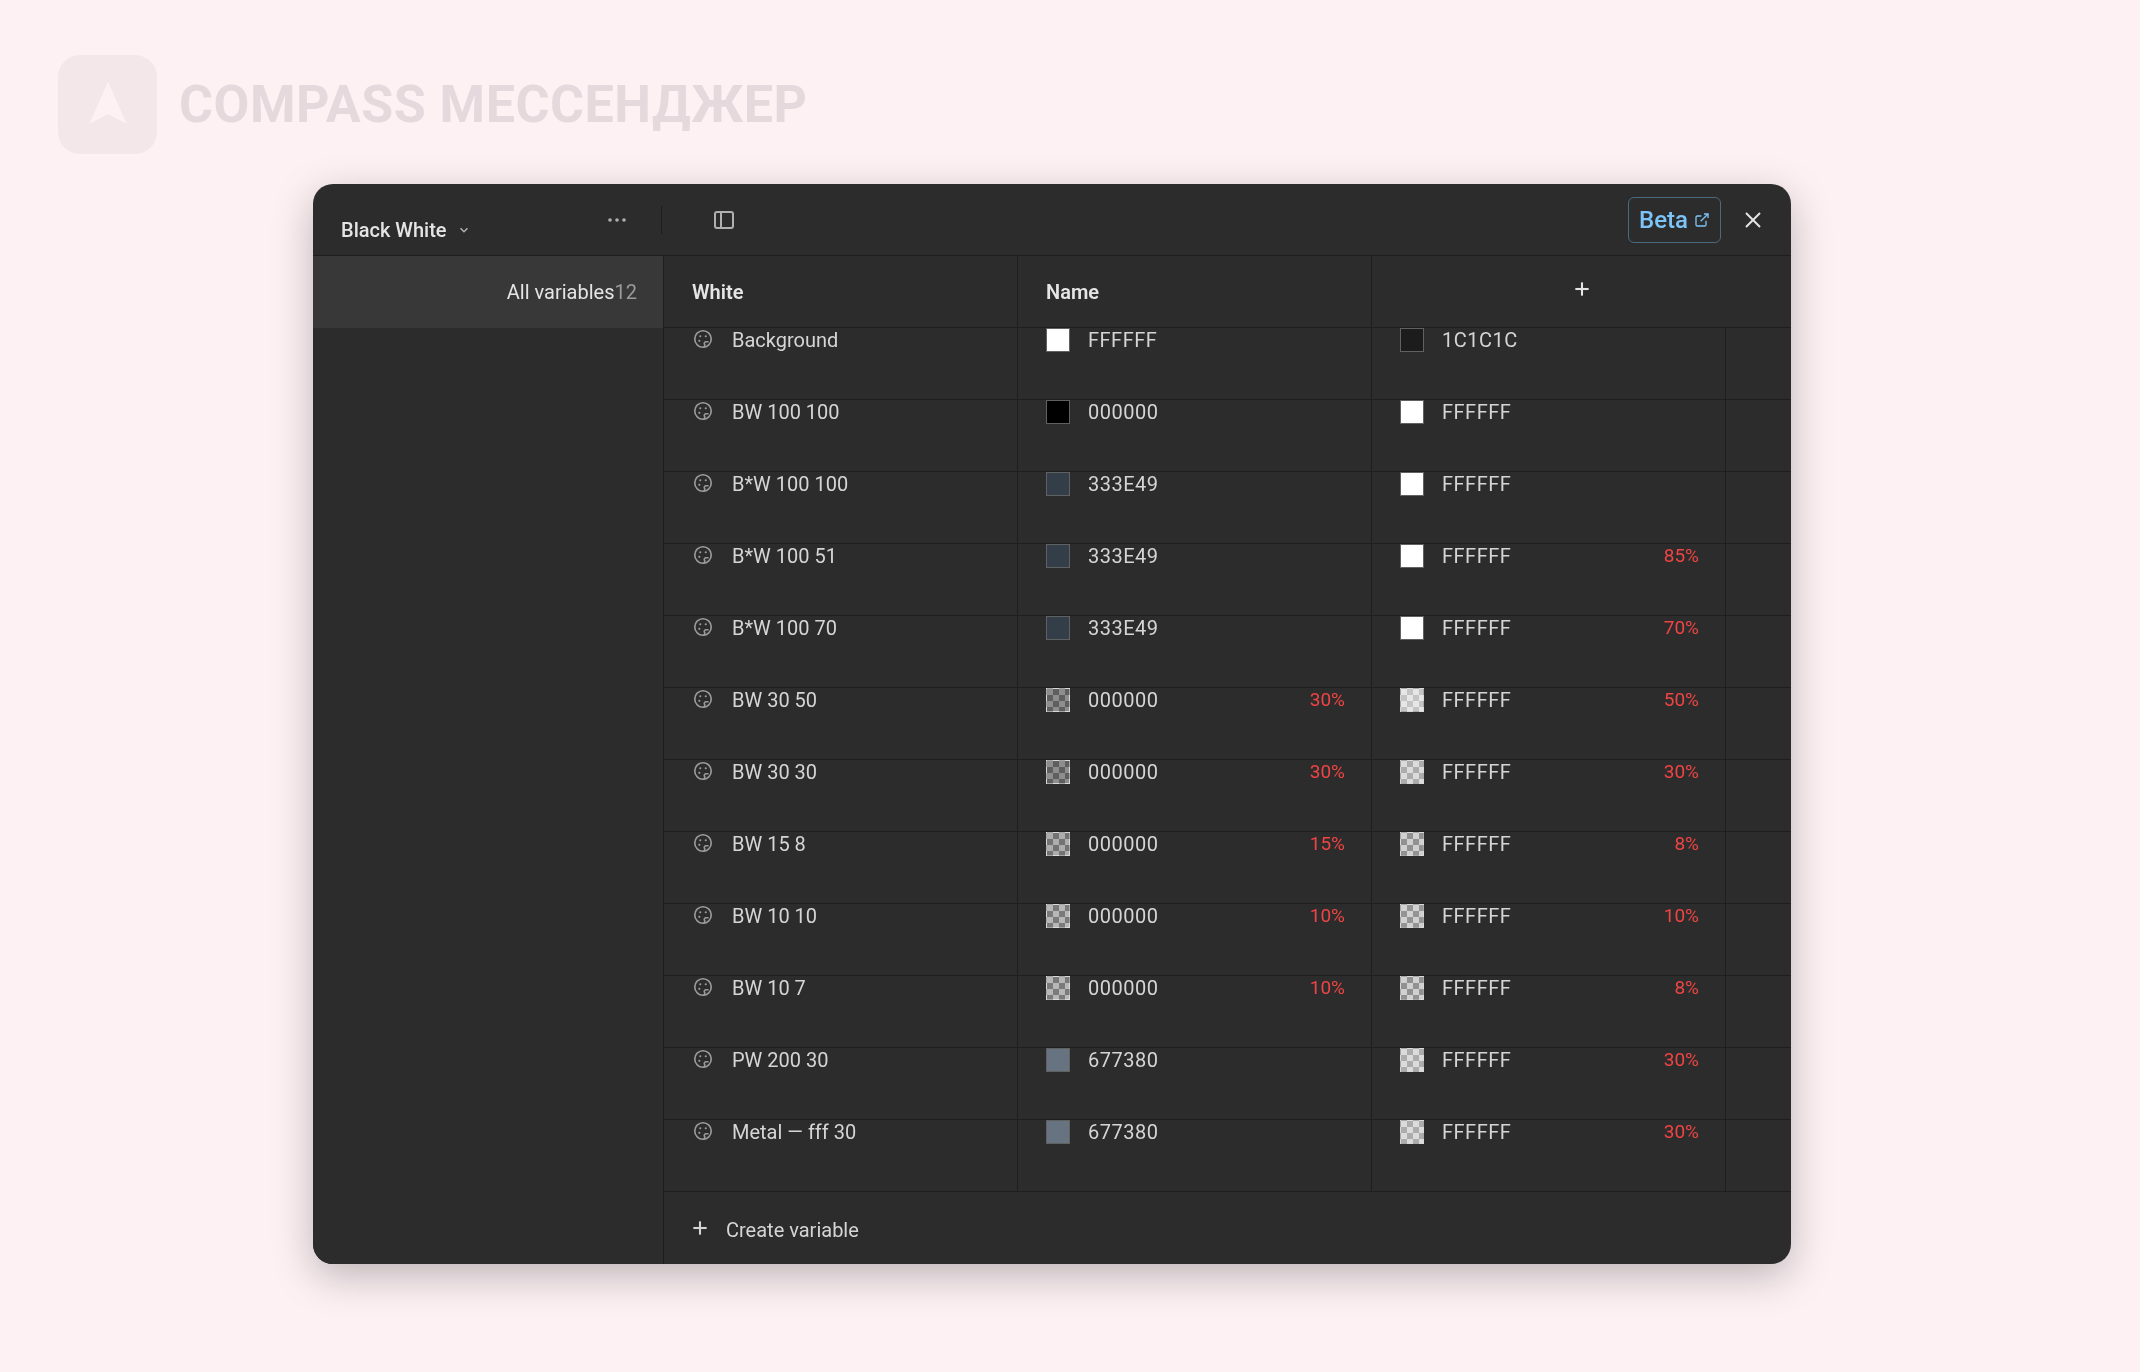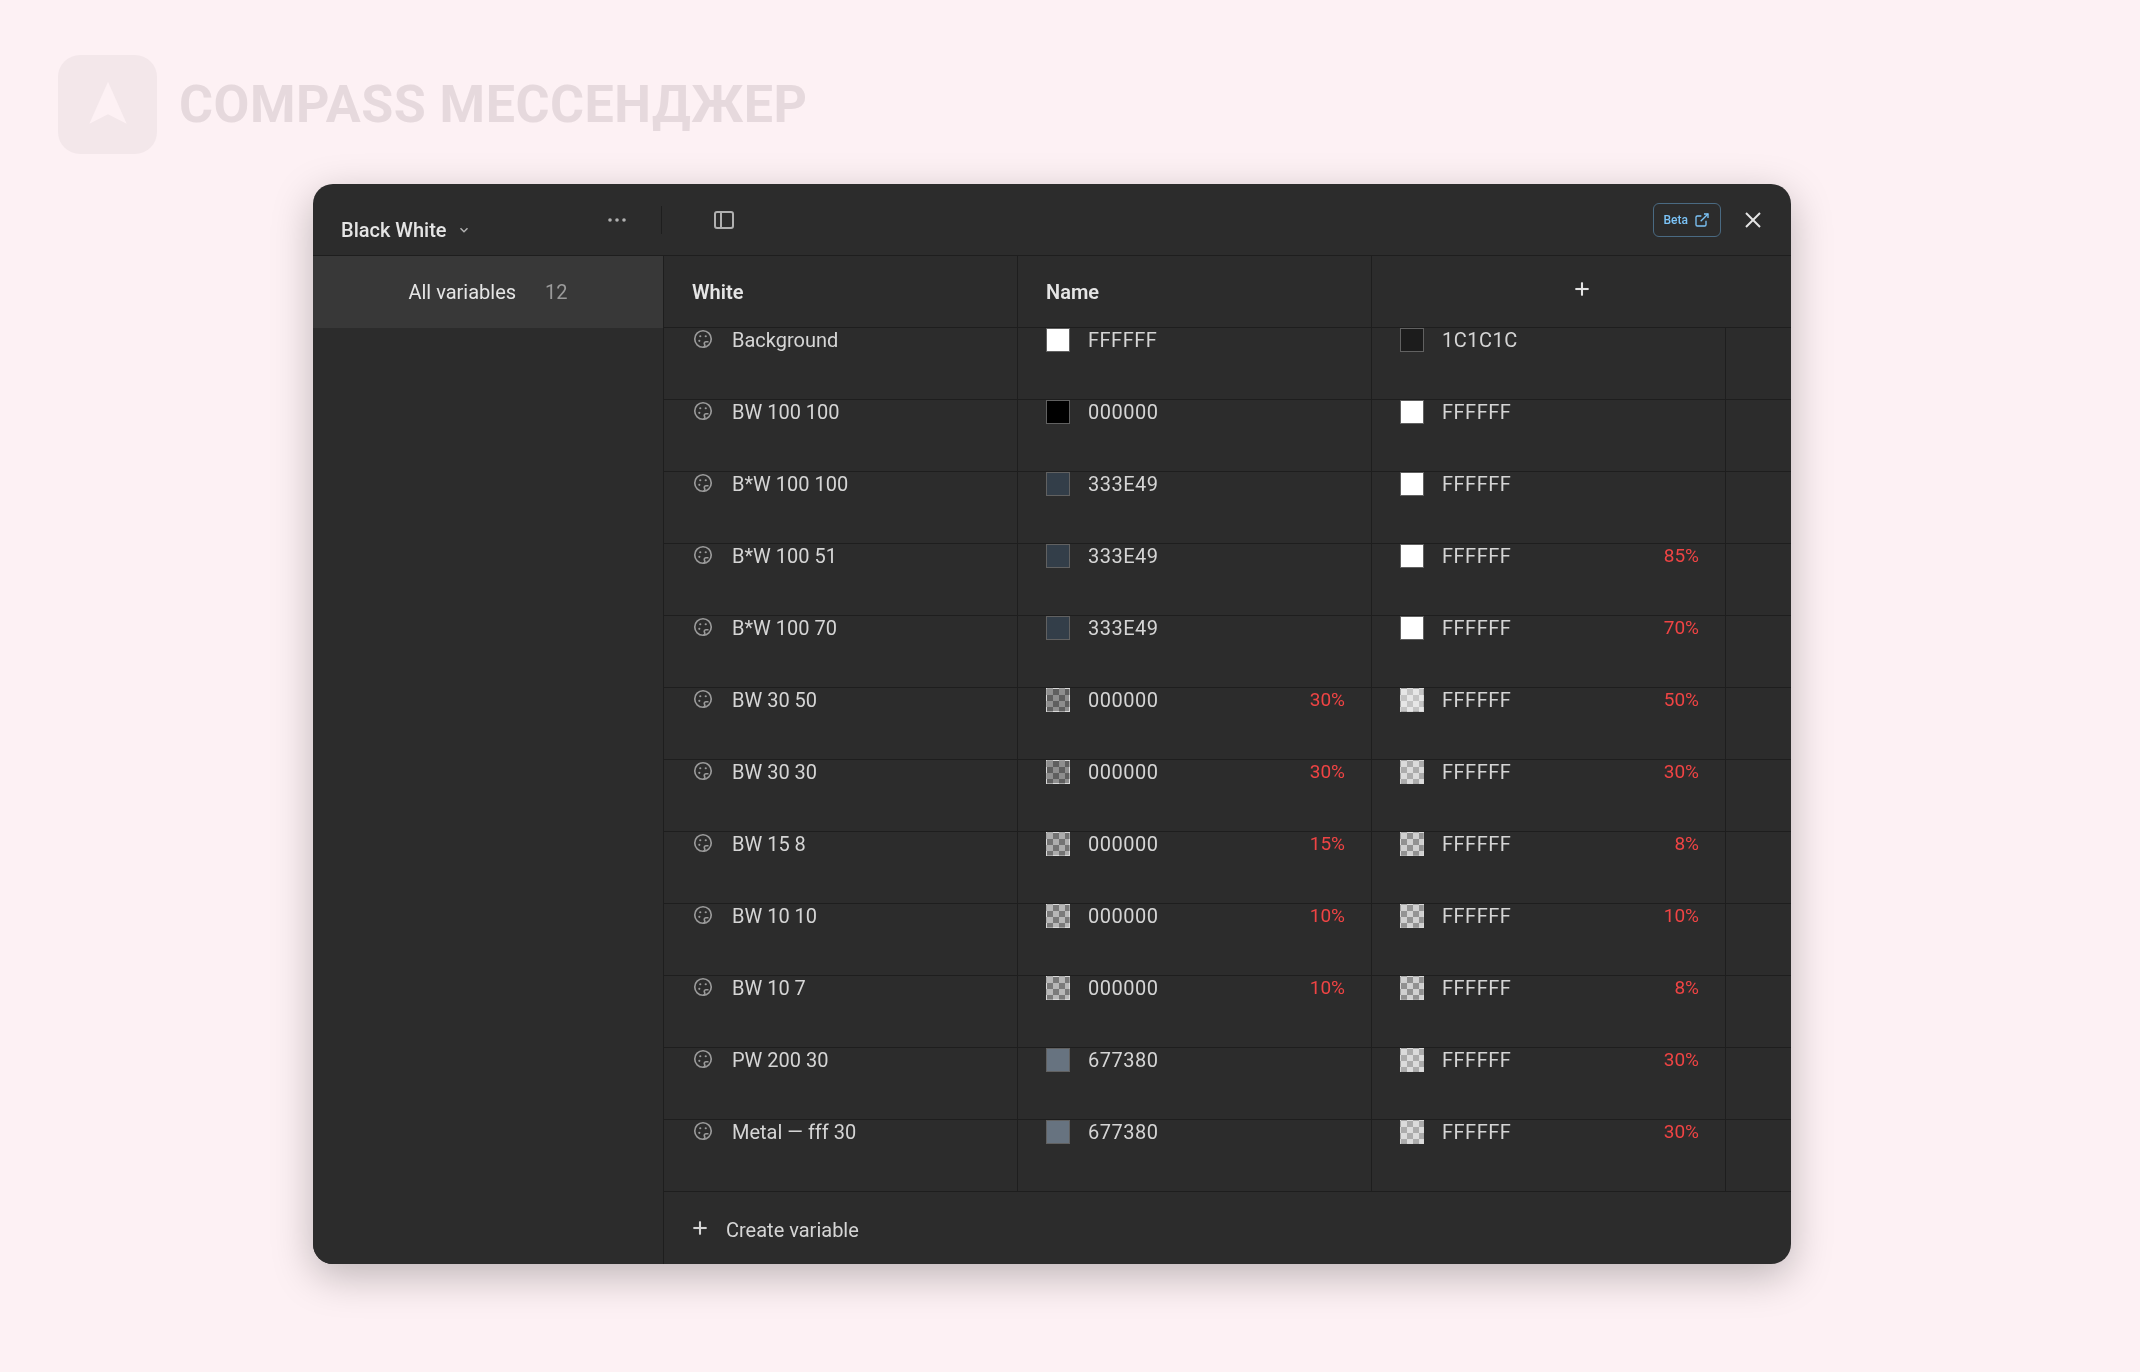--- a/index.html
+++ b/index.html
@@ -86,21 +86,21 @@
   .icon-btn svg { width: 24px; height: 24px; stroke: currentColor; fill: none; stroke-width: 2; }
   .header-spacer { flex: 1; }
   .beta-badge {
     display: flex;
     align-items: center;
     gap: 6px;
     color: #7cc4f8;
     border: 1.5px solid #4a6a82;
     border-radius: 6px;
     padding: 8px 10px;
-    font-size: 12px;
+    font-size: 24px;
     font-weight: 500;
     margin-right: 18px;
   }
   .beta-badge svg { width: 16px; height: 16px; stroke: currentColor; fill: none; stroke-width: 2; }
   .close-btn {
     margin-right: 24px;
     color: #e5e5e5;
   }
   .panel-body {
     flex: 1;
@@ -109,27 +109,26 @@
   }
   .sidebar {
     width: 351px;
     flex: 0 0 351px;
     background: #2c2c2c;
     border-right: 1px solid #1e1e1e;
   }
   .sidebar-item {
     display: flex;
     align-items: center;
-    justify-content: center;
+    justify-content: flex-end;
     height: 72px;
     padding: 0 26px;
     background: #383838;
     color: #e5e5e5;
     font-size: 20px;
-    gap: 29px;
   }
   .sidebar-item .count { color: #9a9a9a; }
   .table {
     flex: 1;
     display: flex;
     flex-direction: column;
   }
   .table-header {
     display: flex;
     height: 72px;

